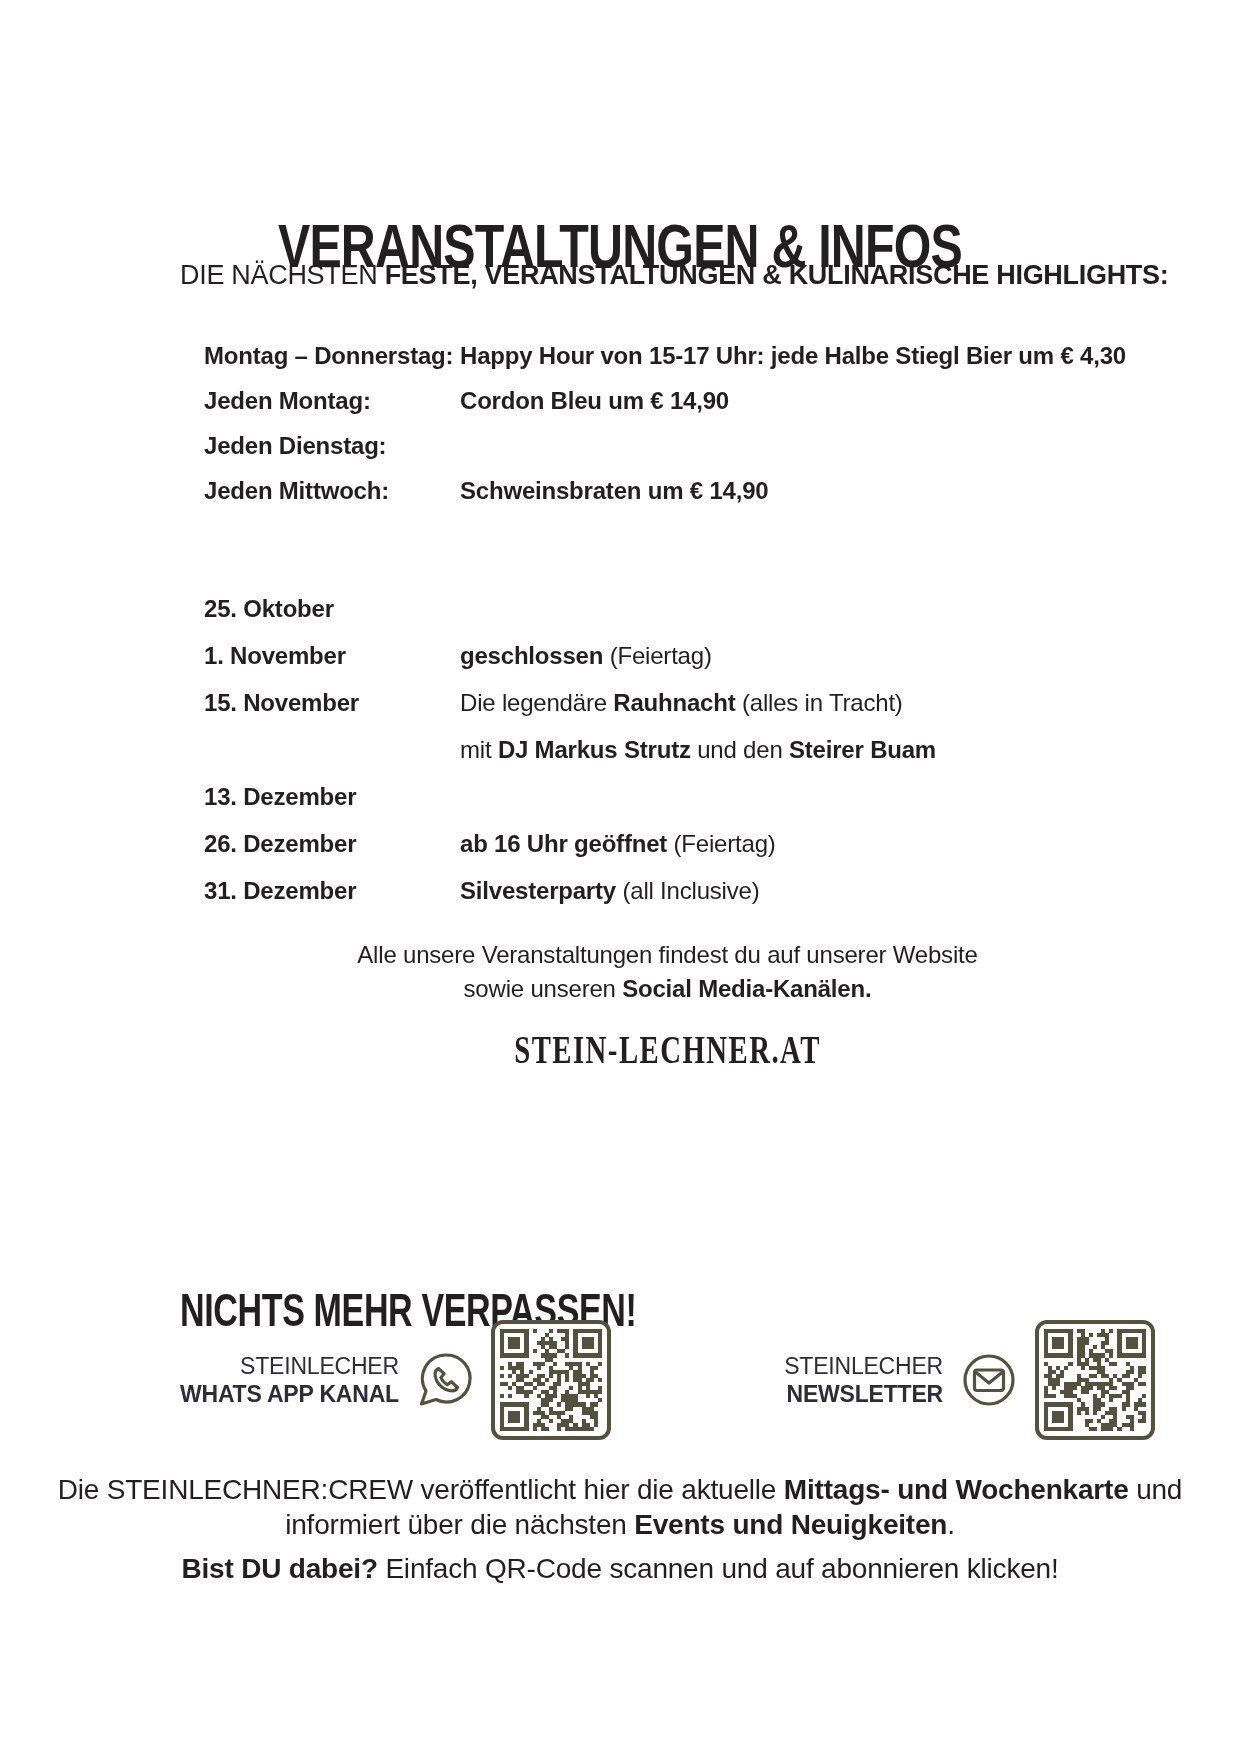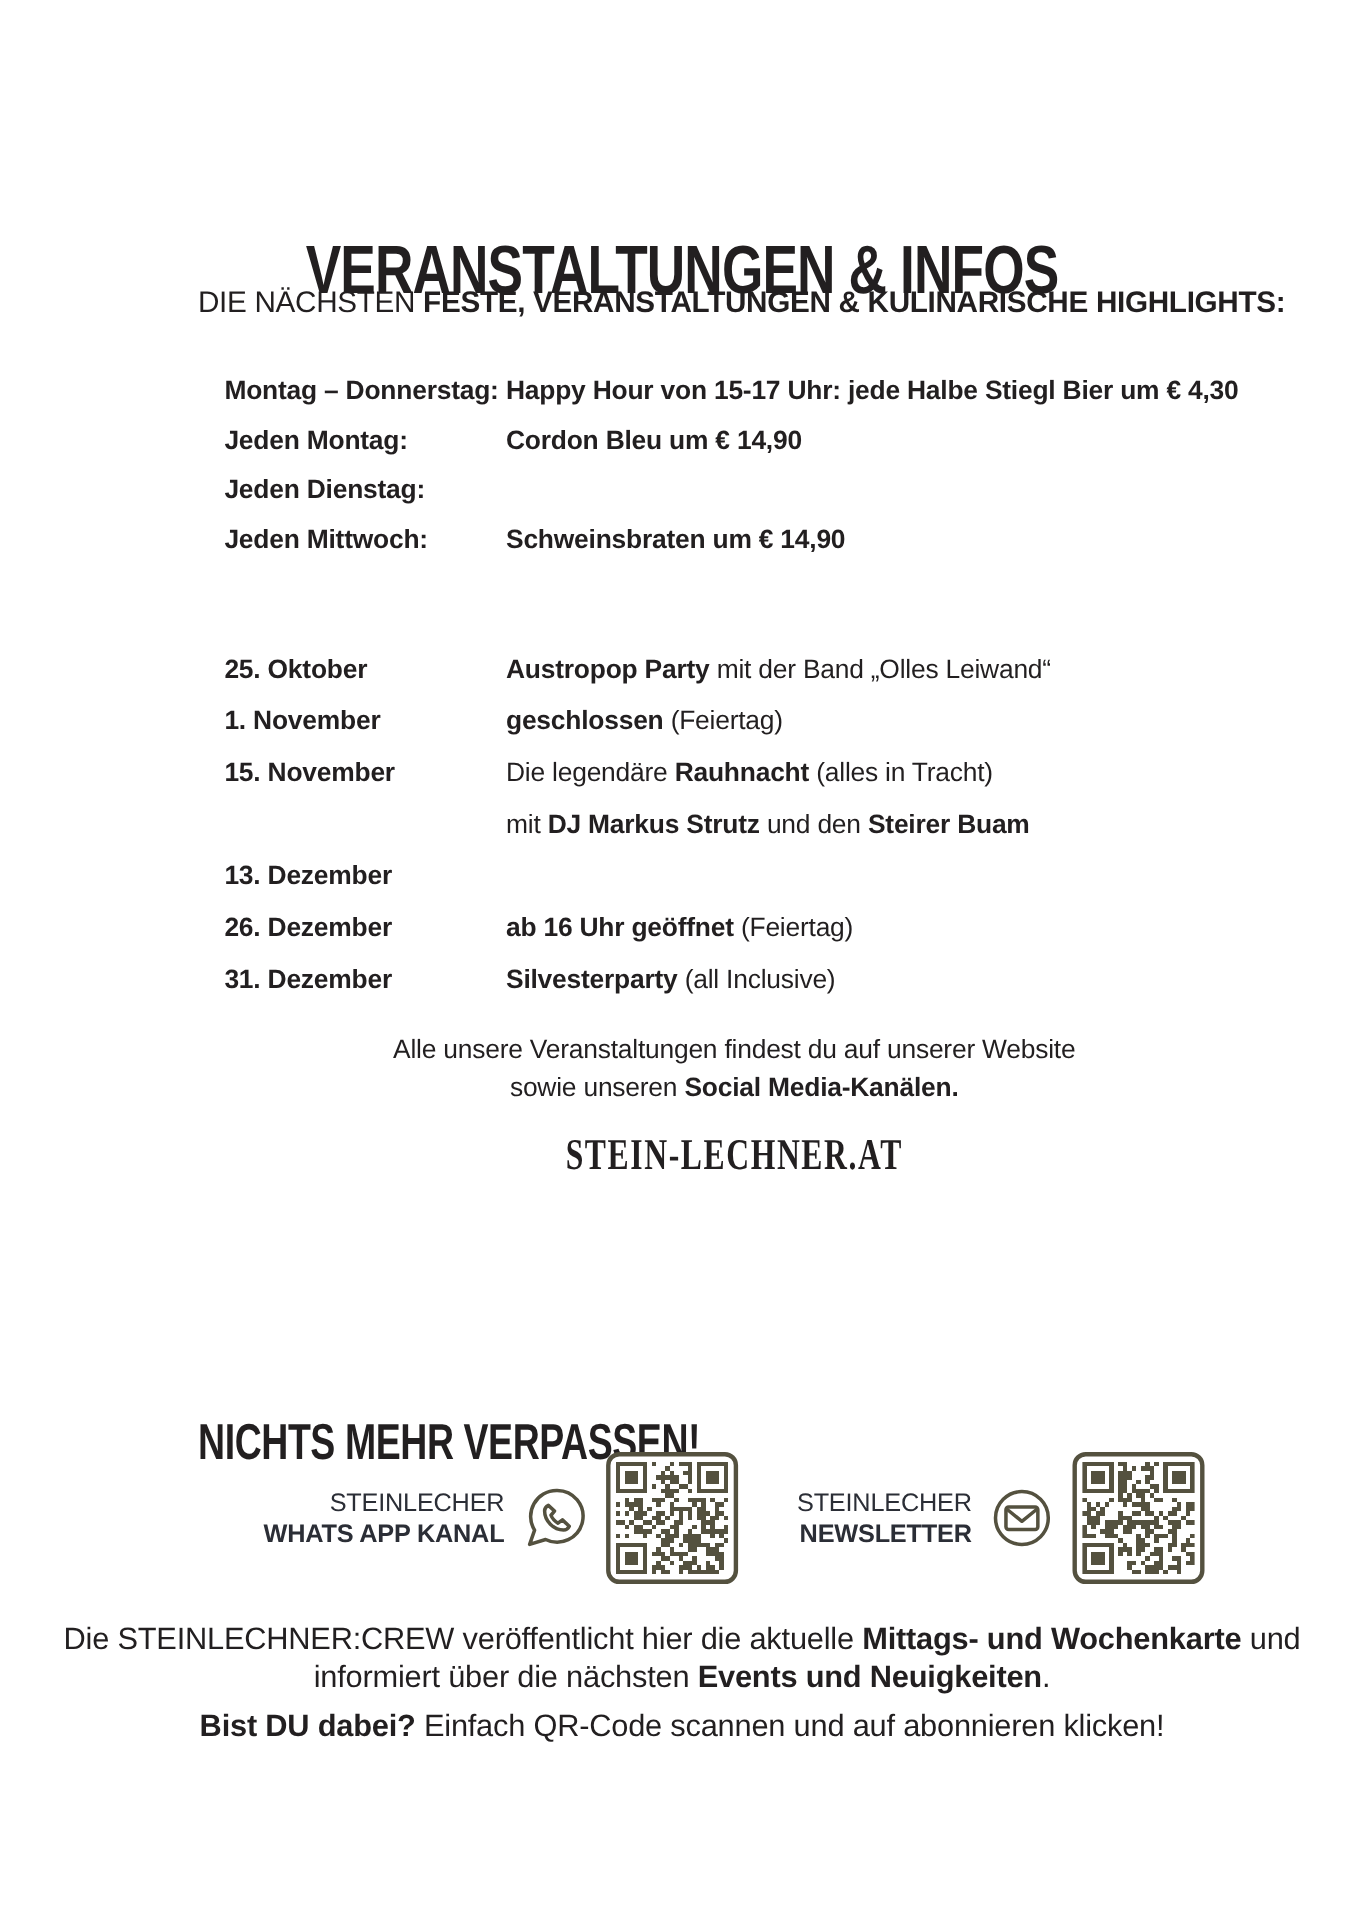--- a/index.html
+++ b/index.html
@@ -35,21 +35,21 @@
     font-family:"Liberation Serif",serif;font-weight:bold;font-size:40px;letter-spacing:2px;
     transform:scaleX(0.72);transform-origin:50% 50%;white-space:nowrap;
   }
   
   .more-heading{
     position:absolute;top:1248px;left:180px;font-size:46px;font-weight:bold;line-height:48px;
     letter-spacing:-0.5px;transform:scaleX(0.74);transform-origin:0 50%;white-space:nowrap;
   }
   .qr-row{
     position:absolute;top:1320px;left:180px;width:975px;
-    display:flex;justify-content:center;align-items:center;gap:54px;
+    display:flex;justify-content:space-between;align-items:center;gap:54px;
   }
   .qr-group{display:flex;align-items:center;gap:14px;}
   .qr-label{text-align:right;font-size:23px;line-height:28px;letter-spacing:-0.2px;color:#2b2e36;white-space:nowrap;}
   .qr-label .l2{font-weight:bold;}
   .chan-icon{width:64px;height:64px;flex:none;display:block;}
   .qr{
     width:120px;height:120px;box-sizing:border-box;flex:none;
     border:4px solid #54513f;border-radius:12px;padding:5px;background:#fff;
   }
   .qr svg{width:100%;height:100%;display:block;}
@@ -85,23 +85,20 @@
     </div>
     <div class="row">
       <div class="label">Jeden Mittwoch:</div>
       <div class="value"><span class="seg-b">Schweinsbraten um € 14,90</span></div>
     </div>
   </div>
 
   <div class="events">
     <div class="row">
       <div class="label">25. Oktober</div>
-      <div class="value">
-        <div><span class="seg-b">Austropop Party</span><span> mit der Band „Olles Leiwand“</span></div>
-      </div>
     </div>
     <div class="row">
       <div class="label">1. November</div>
       <div class="value">
         <div><span class="seg-b">geschlossen</span><span> (Feiertag)</span></div>
       </div>
     </div>
     <div class="row">
       <div class="label">15. November</div>
       <div class="value">

